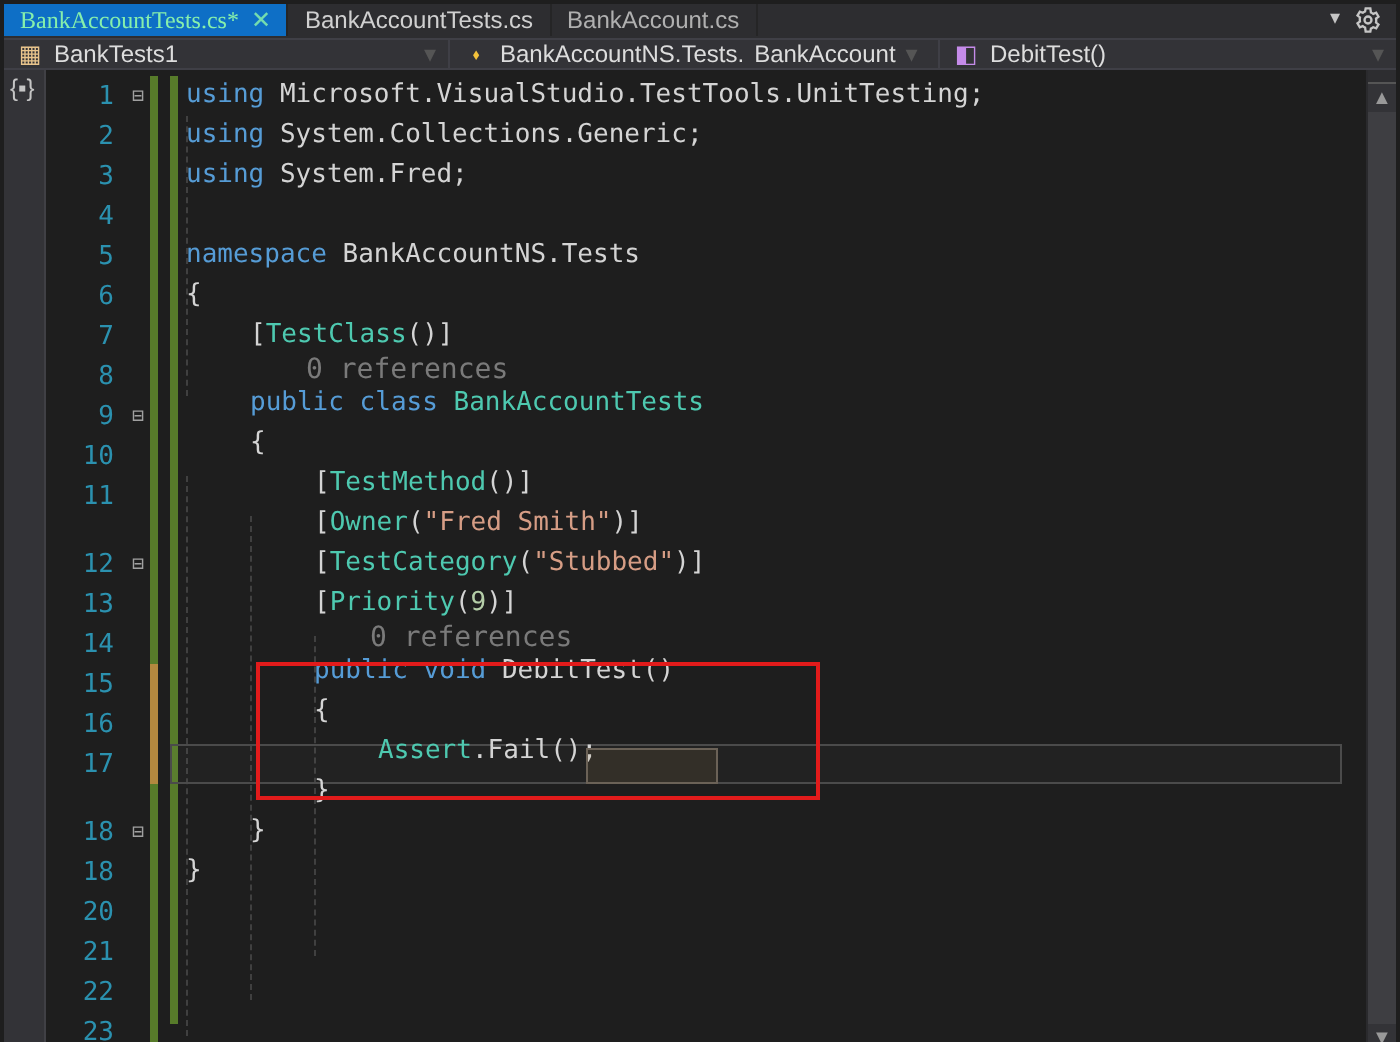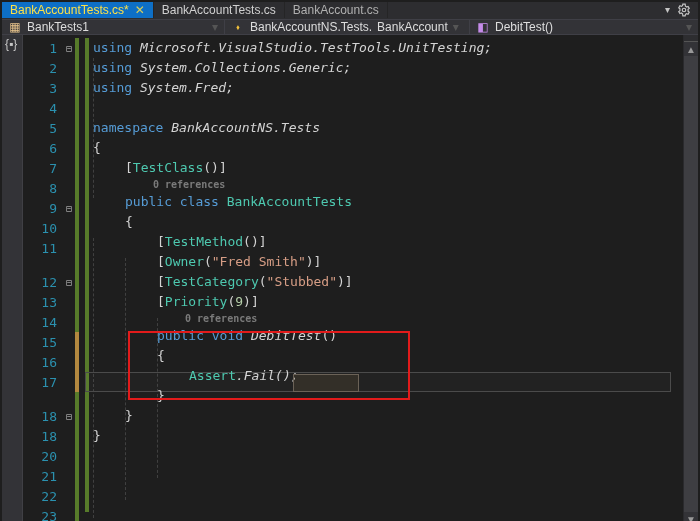--- a/index.html
+++ b/index.html
@@ -40,21 +40,22 @@
     gap: 6px;
     color: #d0d0d0;
     background: #2d2d30;
     cursor: pointer;
     border-right: 1px solid #252526;
     font-size: 12px;
     white-space: nowrap;
   }
   .tab.active {
     background: #0e6fc6;
-    color: #fde047;
+    color: #86efac;
+    font-family: Liberation Serif, serif;
   }
   .tab.preview { font-style: normal; color: #b0b0b0; }
   .tab .close {
     width: 10px;
     height: 10px;
     display: inline-block;
     line-height: 10px;
     text-align: center;
     color: inherit;
     opacity: 0.85;
@@ -188,27 +189,26 @@
     height: 20px;
     line-height: 20px;
     white-space: pre;
     position: relative;
     padding-left: 0px;
   }
   .code .lens {
     height: 14px;
     line-height: 14px;
     color: #7a7a7a;
-    font-size: 10px;
+    font-size: 14px;
     padding-left: 68px;
-    font-weight: bold;
   }
   .kw   { color: #569cd6; }
   .type { color: #4ec9b0; }
-  .id   { color: #d4d4d4; font-style: italic; }
+  .id   { color: #d4d4d4; }
   .pn   { color: #d4d4d4; }
   .str  { color: #d69d85; }
   .numlit{ color: #b5cea8; }
   .attr { color: #4ec9b0; }
 
   
   .code-strip {
     position: absolute;
     top: 3px;
     left: 0;

